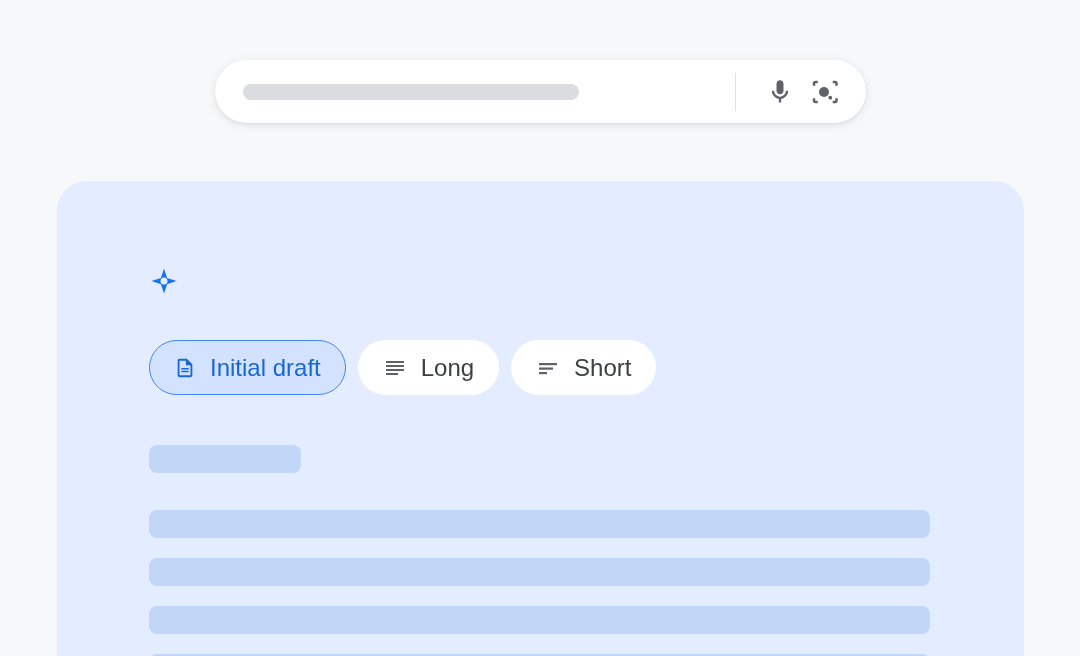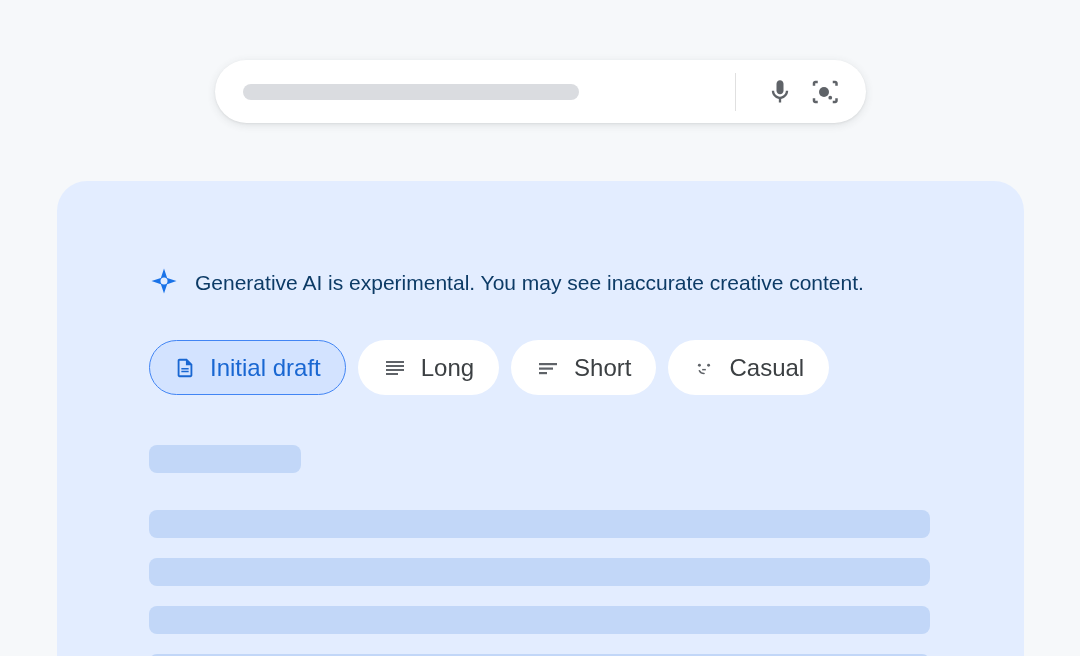--- a/index.html
+++ b/index.html
@@ -141,21 +141,20 @@
 </div>
 
 <div class="panel">
   <div class="disclaimer-row">
     <span>
       <svg width="30" height="30" viewBox="0 0 24 24">
         <path d="M12 2 L14.5 9.5 L22 12 L14.5 14.5 L12 22 L9.5 14.5 L2 12 L9.5 9.5 Z" fill="#1a73e8"></path>
         <circle cx="12" cy="12" r="2.8" fill="#e3edff"></circle>
       </svg>
     </span>
-    <span class="disclaimer-text">Generative AI is experimental. You may see inaccurate creative content.</span>
   </div>
 
   <div class="chips-row">
     <div class="chip chip-selected">
       <span class="chip-icon">
         <svg width="22" height="22" viewBox="0 0 24 24" fill="none">
           <path d="M14 2H6c-1.1 0-2 .9-2 2v16c0 1.1.9 2 2 2h12c1.1 0 2-.9 2-2V8l-6-6zM6 20V4h7v5h5v11H6z" fill="#1967d2"></path>
           <path d="M8 12h8v1.5H8zM8 15h8v1.5H8z" fill="#1967d2"></path>
         </svg>
       </span>
@@ -178,31 +177,20 @@
       <span class="chip-icon">
         <svg width="24" height="24" viewBox="0 0 24 24" fill="none">
           <rect x="3" y="7" width="18" height="2.2" fill="#5f6368"></rect>
           <rect x="3" y="11.5" width="14" height="2.2" fill="#5f6368"></rect>
           <rect x="3" y="16" width="8" height="2.2" fill="#5f6368"></rect>
         </svg>
       </span>
       <span>Short</span>
     </div>
 
-    <div class="chip chip-unselected">
-      <span class="chip-icon">
-        <svg width="22" height="22" viewBox="0 0 24 24" fill="none">
-          <circle cx="7" cy="9" r="1.6" fill="#5f6368"></circle>
-          <circle cx="17" cy="9" r="1.6" fill="#5f6368"></circle>
-          <rect x="10" y="13" width="4" height="1.6" fill="#5f6368"></rect>
-          <path d="M7 15c1 2 3 3 5 3" stroke="#5f6368" stroke-width="1.8" fill="none" stroke-linecap="round"></path>
-        </svg>
-      </span>
-      <span>Casual</span>
-    </div>
   </div>
 
   <div class="skeleton-short"></div>
   <div class="skeleton-line"></div>
   <div class="skeleton-line"></div>
   <div class="skeleton-line"></div>
   <div class="skeleton-line"></div>
 </div>
 
 </body></html>

